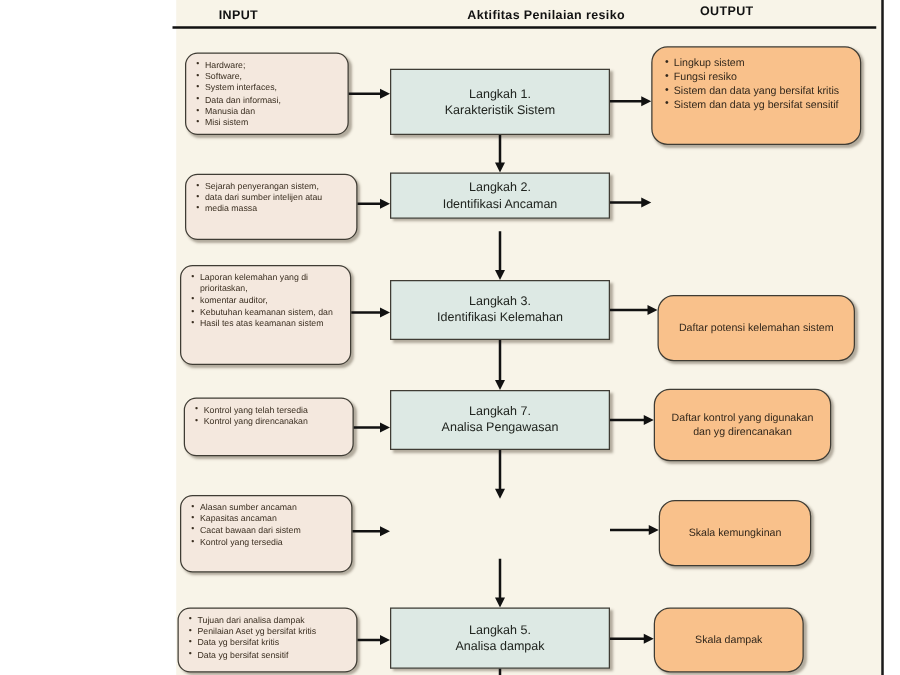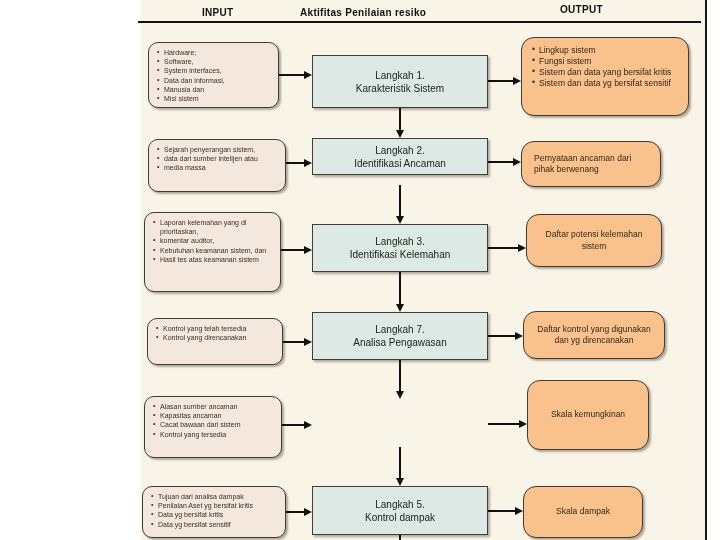--- a/index.html
+++ b/index.html
@@ -7,22 +7,22 @@
     --output-fill:#f9c18b; --ink:#111111; --box-border:#3f3c34;
   }
   *{box-sizing:border-box;margin:0;padding:0}
   body{font-family:"Liberation Sans", sans-serif;}
   #slide{position:relative;width:720px;height:540px;background:#ffffff;overflow:hidden}
   #panel{position:absolute;left:141px;top:0;width:566px;height:540px;
          background:var(--panel-bg);border-right:2px solid #1a1a1a}
   .slide-title{position:absolute;left:4px;top:28px;width:130px;text-align:center;
          font-size:17px;line-height:1.35;color:#222222}
   .colhead{position:absolute;font-size:10px;font-weight:bold;color:#111;letter-spacing:.3px}
-  #head-input{left:202px;top:7px}
-  #head-activity{left:300px;top:7px;width:200px;text-align:left}
+  #head-input{left:175px;top:7px}
+  #head-activity{left:300px;top:7px;width:200px;text-align:right}
   #head-output{left:560px;top:4px}
   #head-rule{position:absolute;left:138px;top:21px;width:563px;height:2px;background:#111}
 
   .box{position:absolute;border:1.5px solid var(--box-border);
        box-shadow:2px 2px 2px rgba(90,80,65,.45)}
   .input{background:var(--input-fill);border-radius:10px}
   .output{background:var(--output-fill);border-radius:13px}
   .step{background:var(--step-fill);display:flex;flex-direction:column;
         justify-content:center;align-items:center;text-align:center;
         font-size:10px;line-height:1.3;color:#20241f;left:312px;width:176px}
@@ -52,23 +52,23 @@
   .r5i{left:144px;top:396px;width:138px;height:62px}
   .r6i{left:142px;top:486px;width:144px;height:52px}
   .r1s{top:55px;height:53px}
   .r2s{top:138px;height:37px}
   .r3s{top:224px;height:48px}
   .r4s{top:312px;height:48px}
   .r5s{top:399px;height:48px}
   .r6s{top:486px;height:49px}
   .r1o{left:521px;top:37px;width:168px;height:79px}
   .r2o{left:521px;top:141px;width:140px;height:46px}
-  .r3o{left:526px;top:214px;width:136px;height:53px}
-  .r4o{left:523px;top:311px;width:142px;height:48px}
-  .r5o{left:527px;top:380px;width:122px;height:70px}
+  .r3o{left:526px;top:236px;width:158px;height:53px}
+  .r4o{left:523px;top:311px;width:142px;height:58px}
+  .r5o{left:527px;top:400px;width:122px;height:53px}
   .r6o{left:523px;top:486px;width:120px;height:52px}
 </style>
 </head>
 <body>
 
 <div id="slide">
 
   <div id="panel"></div>
 
   <div id="head-input" class="colhead">INPUT</div>
@@ -88,43 +88,40 @@
   </div>
   <div class="arrow-h" style="left:279px;top:74px;width:26px"></div>
   <div class="box step r1s">
     <div>Langkah 1.</div>
     <div>Karakteristik Sistem</div>
   </div>
   <div class="arrow-h" style="left:488px;top:80px;width:26px"></div>
   <div class="box output r1o">
     <ul>
       <li>Lingkup sistem</li>
-      <li>Fungsi sistem</li>
+      <li>Fungsi resiko</li>
       <li>Sistem dan data yang bersifat kritis</li>
       <li>Sistem dan data yg bersifat sensitif</li>
     </ul>
   </div>
   <div class="arrow-v" style="left:399px;top:108px;height:23px"></div>
 
   <div class="box input r2i">
     <ul>
       <li>Sejarah penyerangan sistem,</li>
       <li>data dari sumber intelijen atau</li>
       <li>media massa</li>
     </ul>
   </div>
   <div class="arrow-h" style="left:286px;top:162px;width:19px"></div>
   <div class="box step r2s">
     <div>Langkah 2.</div>
     <div>Identifikasi Ancaman</div>
   </div>
   <div class="arrow-h" style="left:488px;top:161px;width:26px"></div>
-  <div class="box output r2o">
-    <div class="otext left">Pernyataan ancaman dari pihak berwenang</div>
-  </div>
   <div class="arrow-v" style="left:399px;top:185px;height:32px"></div>
 
   <div class="box input r3i">
     <ul>
       <li>Laporan kelemahan yang di prioritaskan,</li>
       <li>komentar auditor,</li>
       <li>Kebutuhan keamanan sistem, dan</li>
       <li>Hasil tes atas keamanan sistem</li>
     </ul>
   </div>
@@ -175,20 +172,20 @@
     <ul>
       <li>Tujuan dari analisa dampak</li>
       <li>Penilaian Aset yg bersifat kritis</li>
       <li>Data yg bersifat kritis</li>
       <li>Data yg bersifat sensitif</li>
     </ul>
   </div>
   <div class="arrow-h" style="left:286px;top:511px;width:19px"></div>
   <div class="box step r6s">
     <div>Langkah 5.</div>
-    <div>Kontrol dampak</div>
+    <div>Analisa dampak</div>
   </div>
   <div class="arrow-h" style="left:488px;top:510px;width:28px"></div>
   <div class="box output r6o">
     <div class="otext">Skala dampak</div>
   </div>
   <div class="line-v" style="left:399px;top:535px;height:5px"></div>
 </div>
 
 </body></html>

